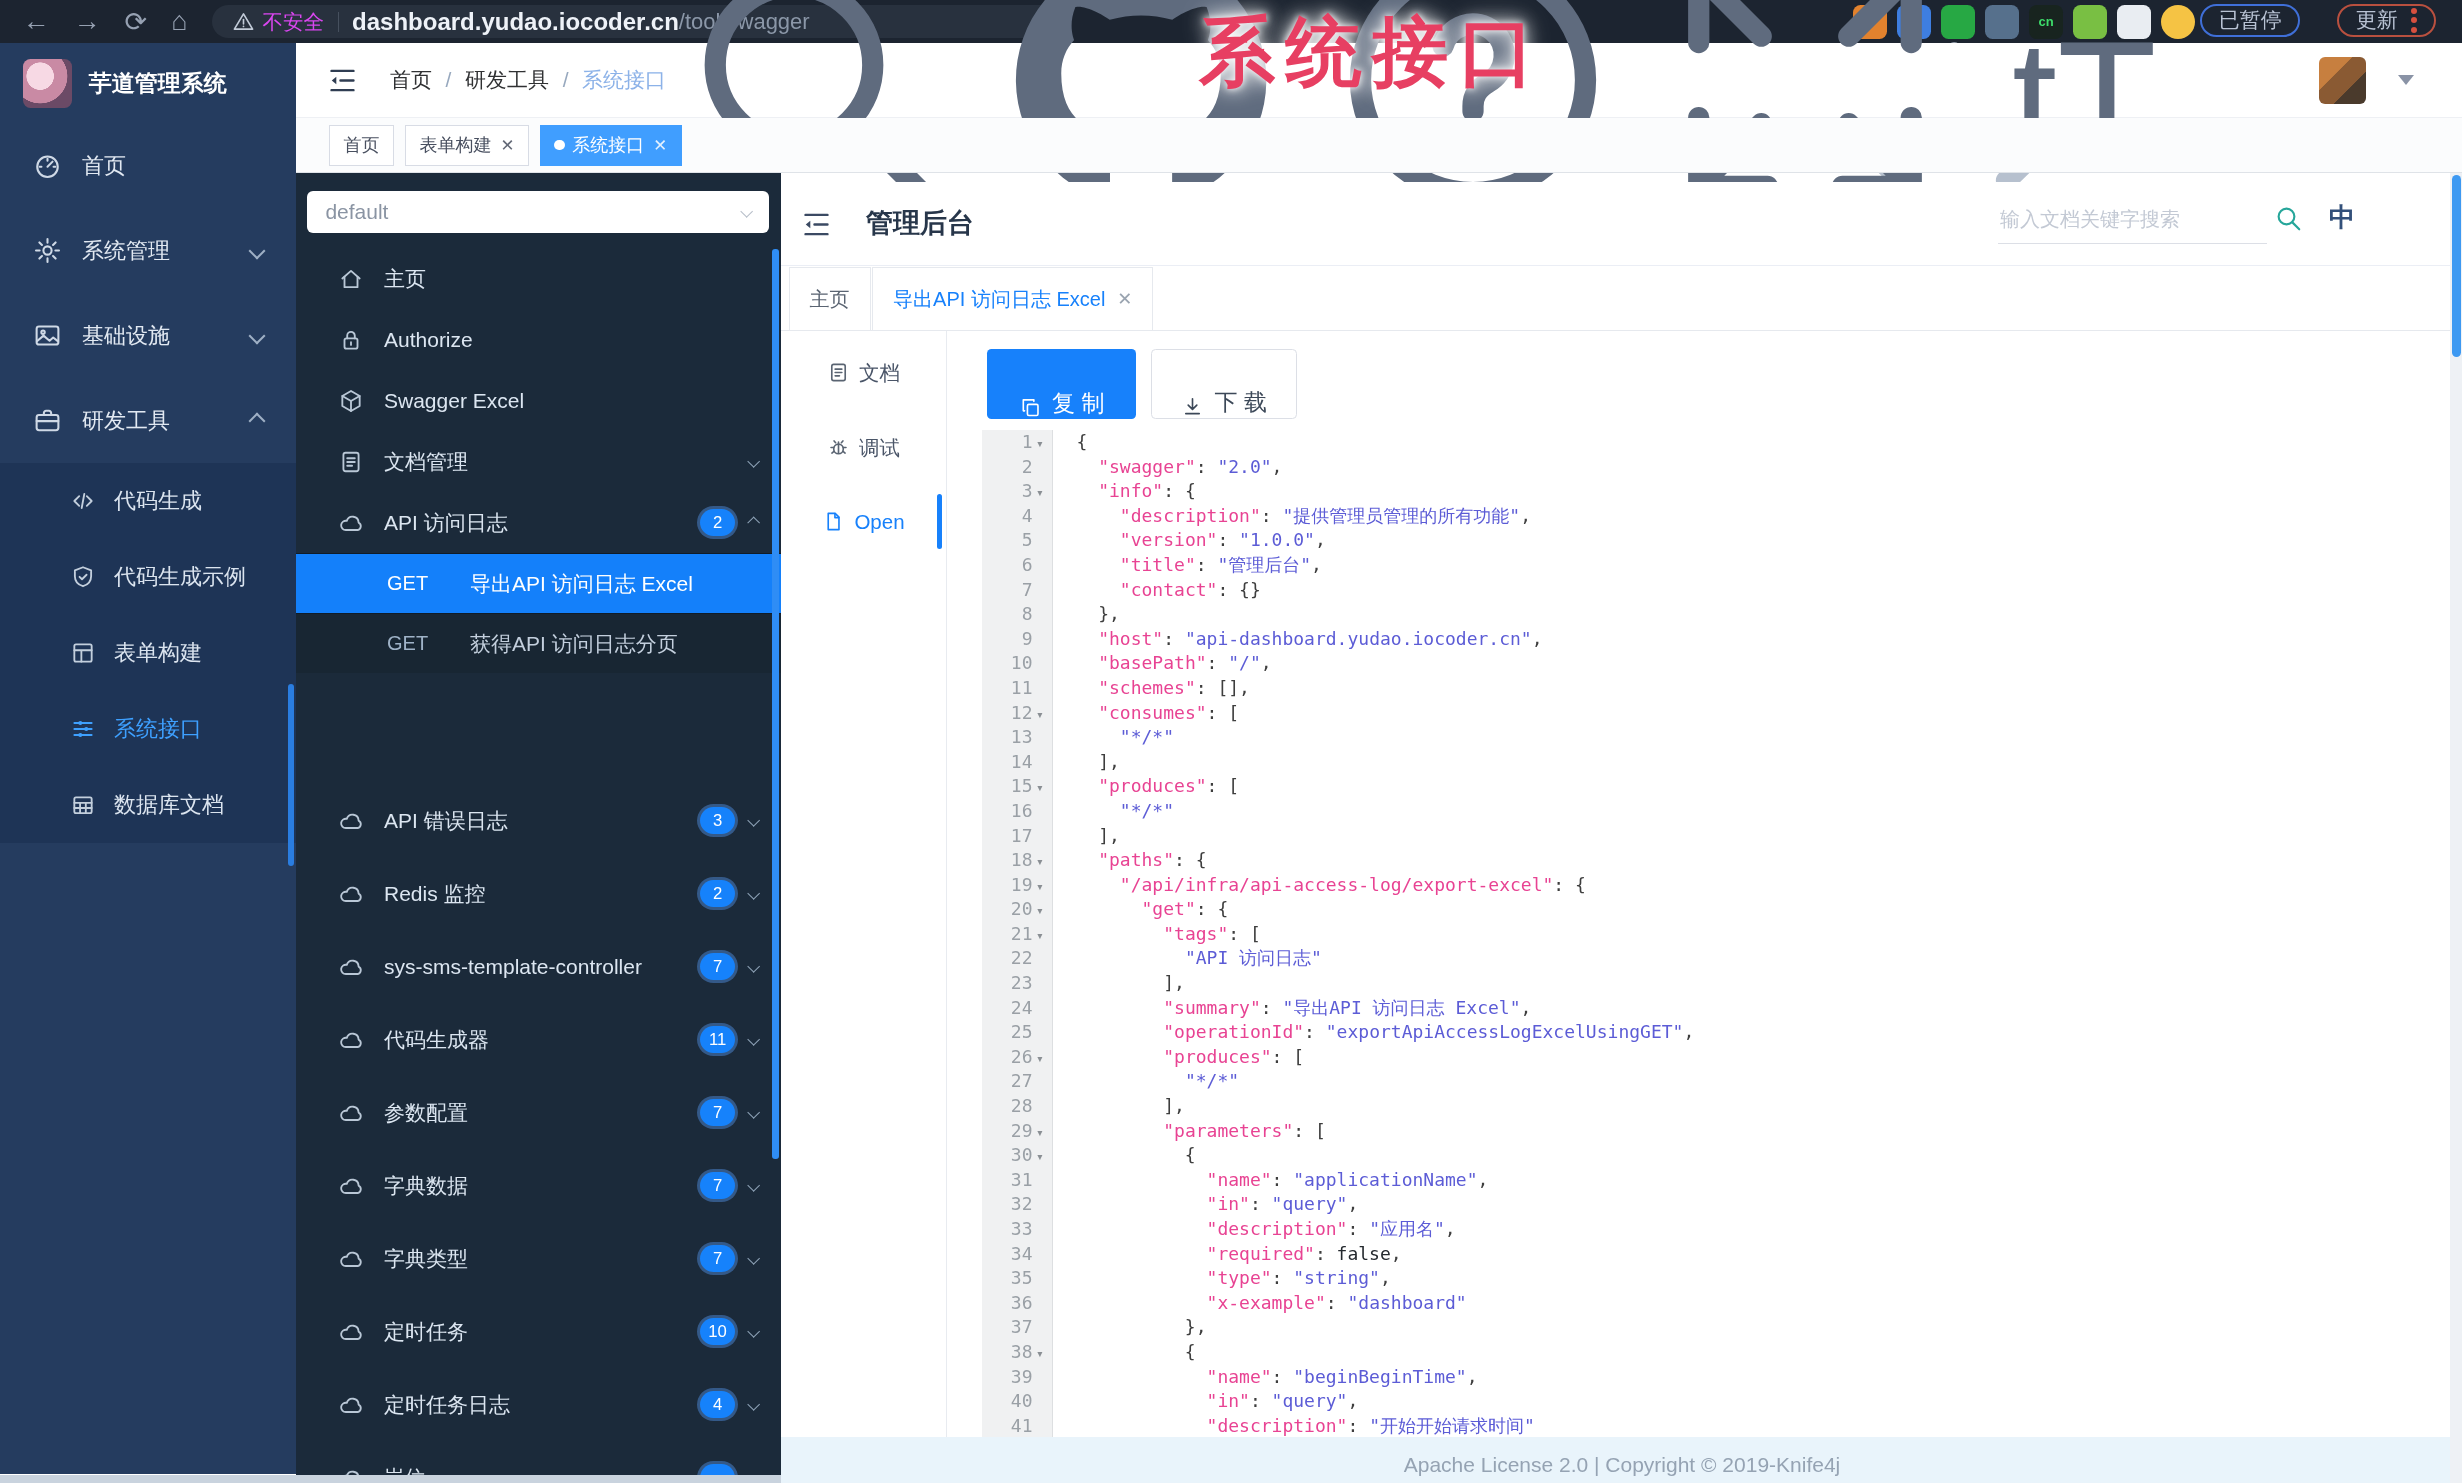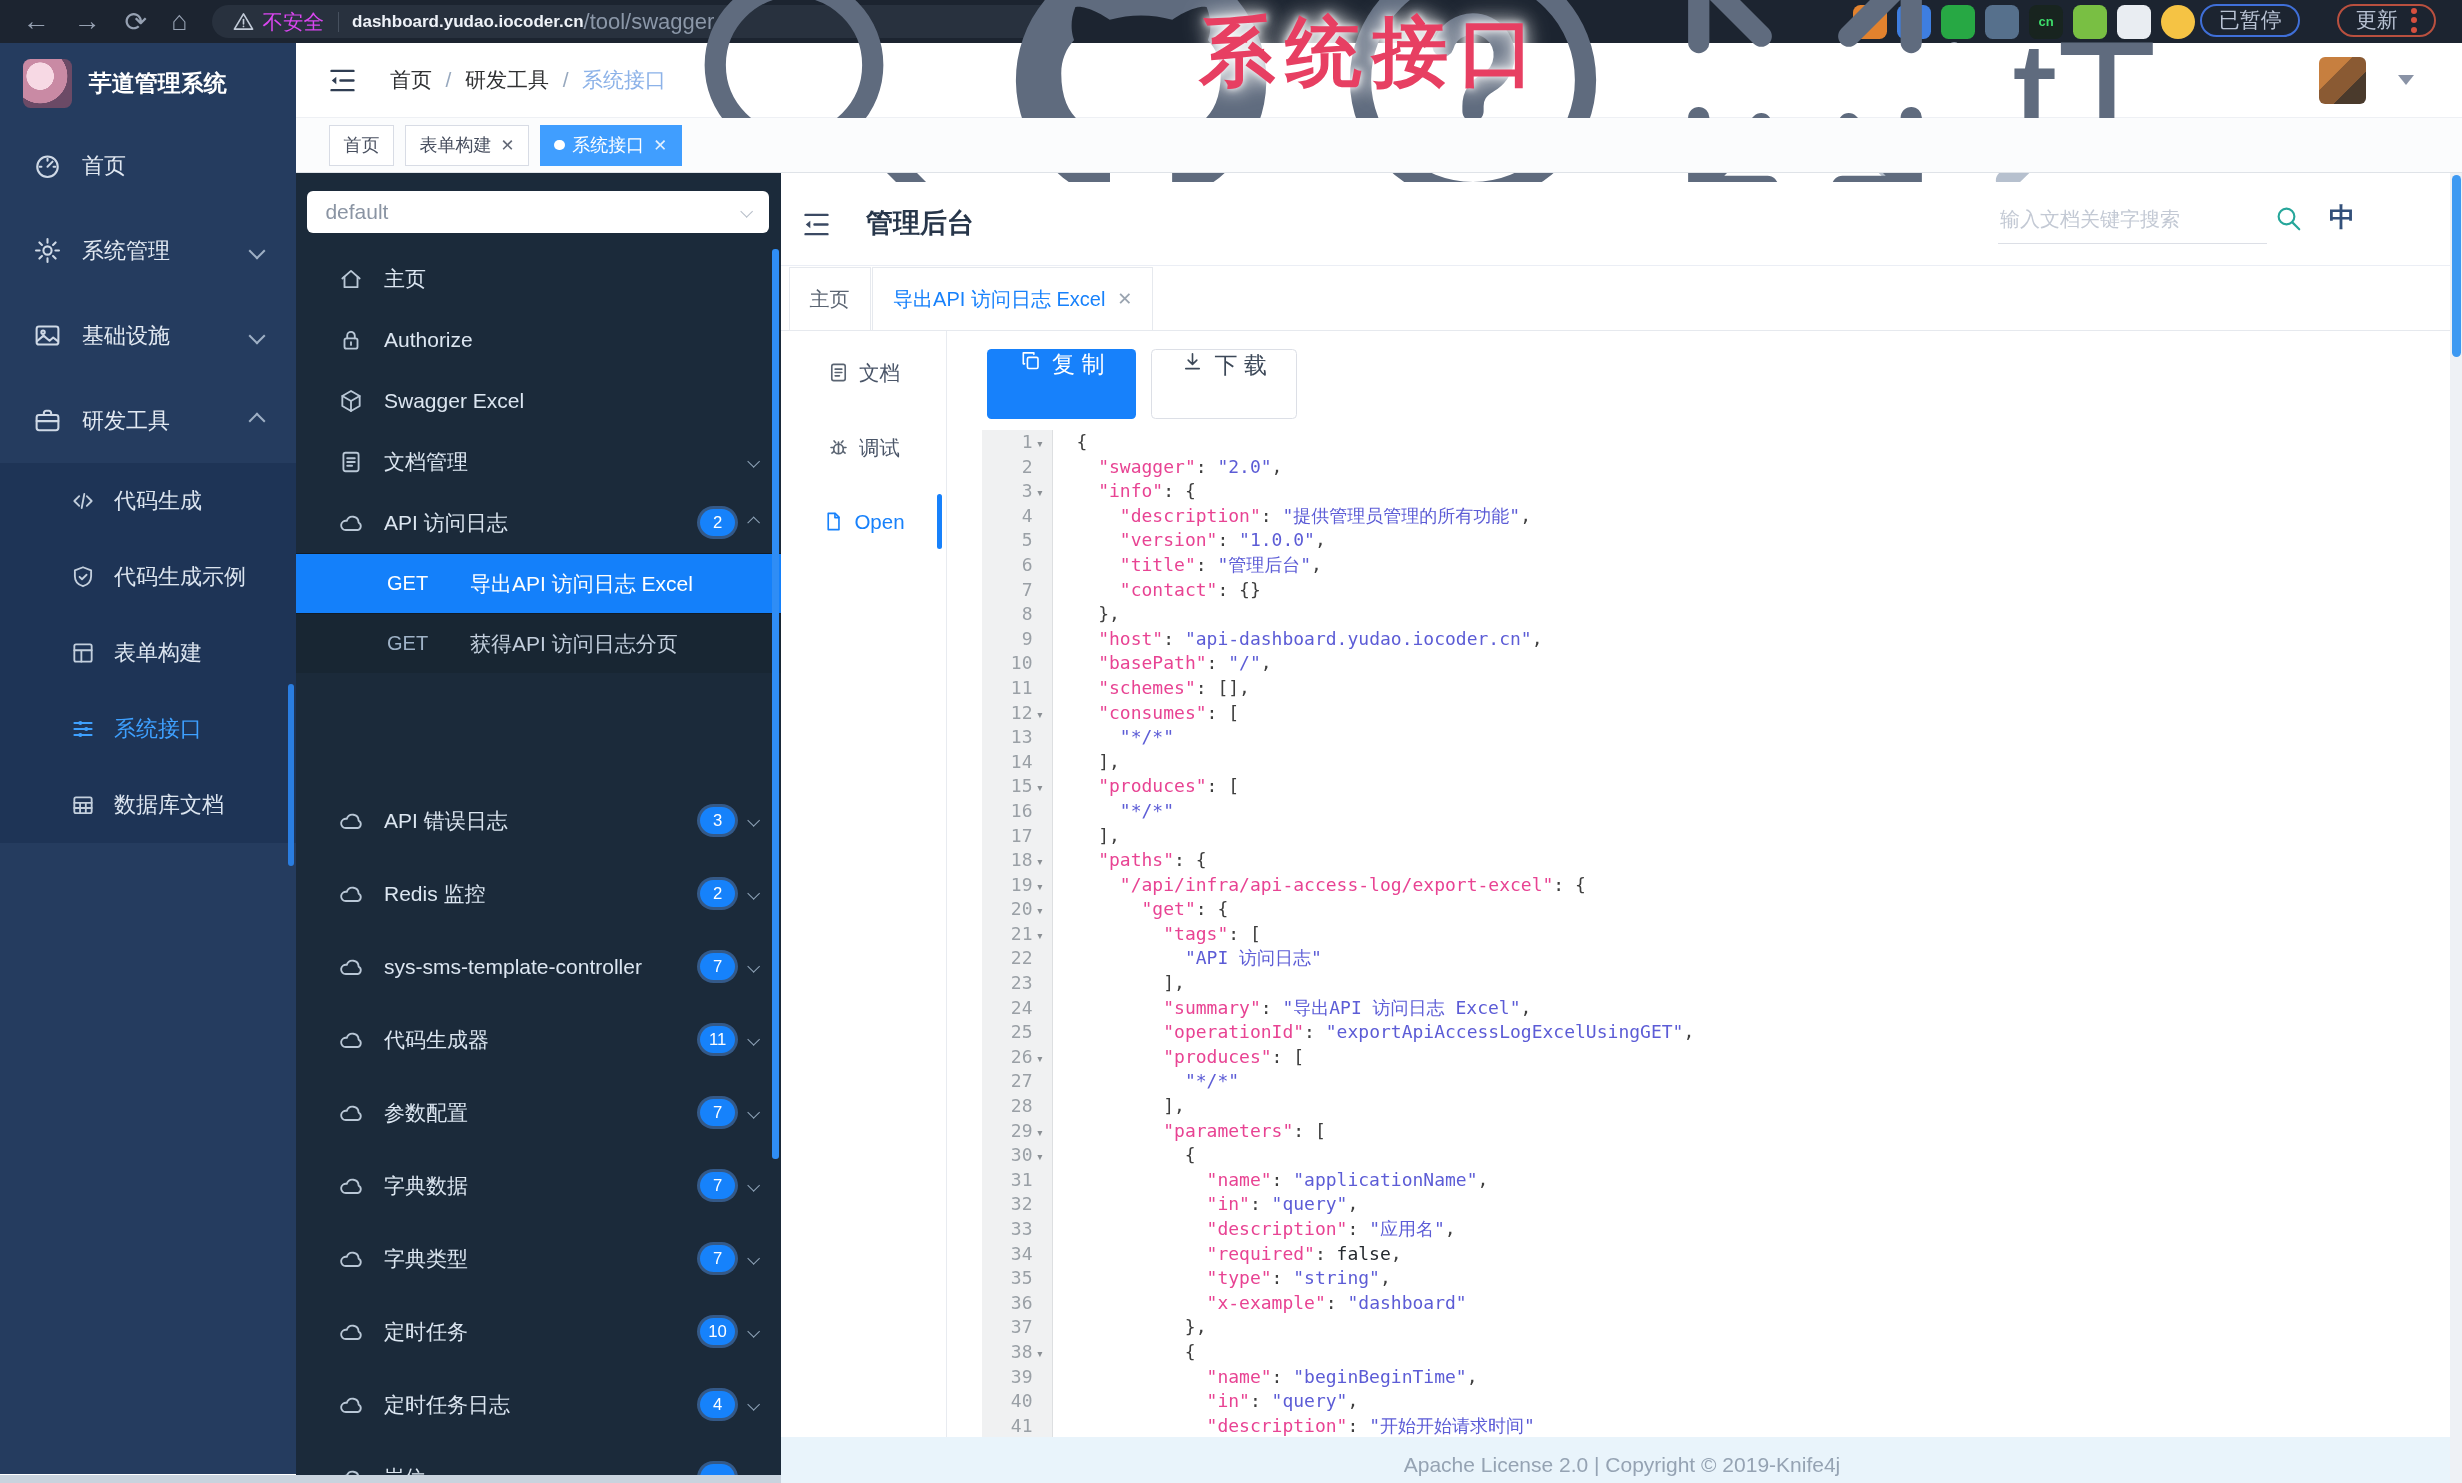--- a/index.html
+++ b/index.html
@@ -8,21 +8,21 @@
   
   #browser-bar{position:absolute;left:0;top:0;width:2462px;height:43px;background:#1c2430;}
   .bnav{position:absolute;top:0;height:43px;display:flex;align-items:center;color:#96a1b2;font-size:27px;}
   .bnav span{margin:0 12px;cursor:default;}
   #url-pill{position:absolute;left:212px;top:5.3px;width:857px;height:33px;border-radius:16.7px;
             background:#28313e;display:flex;align-items:center;padding:0 20px;box-sizing:border-box;}
   #url-pill .warn{color:#c2cbd8;width:23px;height:23px;margin-right:7.6px;}
   #url-pill .warn svg{width:23px;height:23px;}
   .sec-label{color:#d946ef;font-size:20.5px;margin-right:13.6px;}
   .url-div{width:0.8px;height:20px;background:#46505e;margin-right:13.6px;}
-  .url-host{color:#eef2f8;font-size:17px;font-weight:bold;}
+  .url-host{color:#eef2f8;font-size:24px;font-weight:bold;}
   .url-path{color:#8b97a8;font-size:22px;}
   #bookmark-star{position:absolute;left:1804px;top:7.6px;color:#b6c0ce;}
   #bookmark-star svg{width:29px;height:29px;}
   #ext-chips{position:absolute;left:1853px;top:4.5px;display:flex;align-items:center;gap:10px;}
   .chip{width:34px;height:34px;border-radius:7.6px;display:flex;align-items:center;justify-content:center;
         color:#3ddc6a;font-size:13px;font-weight:bold;}
   .chip.round{border-radius:50%;}
   .bpill{position:absolute;top:3.8px;height:33px;border-radius:19px;display:flex;align-items:center;
          padding:0 16.7px;font-size:21px;color:#b9c3d4;box-sizing:border-box;}
   #paused-pill{left:2200px;border:2.3px solid #3f6fd8;}
@@ -130,21 +130,21 @@
   .mb-item{position:absolute;left:0;width:165px;height:45px;display:flex;align-items:center;
            justify-content:center;color:#4a5568;font-size:20.5px;cursor:pointer;gap:9px;}
   .mb-item .mi-icon{width:23px;height:23px;color:#5a6472;}
   .mb-item .mi-icon svg{width:23px;height:23px;}
   .mb-item.active{color:#1781fb;}
   .mb-item.active .mi-icon{color:#1781fb;}
   #mb-indicator{position:absolute;left:156px;top:312px;width:5.3px;height:55px;border-radius:3px;
                 background:#1781fb;}
   #vdivider{position:absolute;left:165px;top:149px;width:0.8px;height:1107px;background:#e8ebf0;}
   
-  .tb-btn{position:absolute;top:167px;height:70px;border-radius:4.5px;display:flex;align-items:flex-start;
+  .tb-btn{position:absolute;top:167px;height:70px;border-radius:4.5px;display:flex;align-items:flex-end;
           justify-content:center;font-size:23px;cursor:pointer;gap:10.6px;box-sizing:border-box;}
   #copy-btn{left:206px;width:149px;background:#1781fb;color:#fff;}
   #download-btn{left:370px;width:146px;background:#fff;border:1.5px solid #dcdfe6;color:#3c4858;}
   .tb-btn .mi-icon{width:23px;height:23px;}
   .tb-btn .mi-icon svg{width:23px;height:23px;}
   
   #editor{position:absolute;left:201px;top:248px;width:1440px;height:1008px;display:flex;overflow:hidden;}
   #gutter{width:71px;background:#f0f1f2;border-right:0.8px solid #dddfe1;box-sizing:border-box;}
   .ln{height:24.6px;line-height:24.6px;font-family:"DejaVu Sans Mono",monospace;font-size:18px;
       color:#9aa0a6;text-align:right;padding-right:4.5px;white-space:nowrap;}

